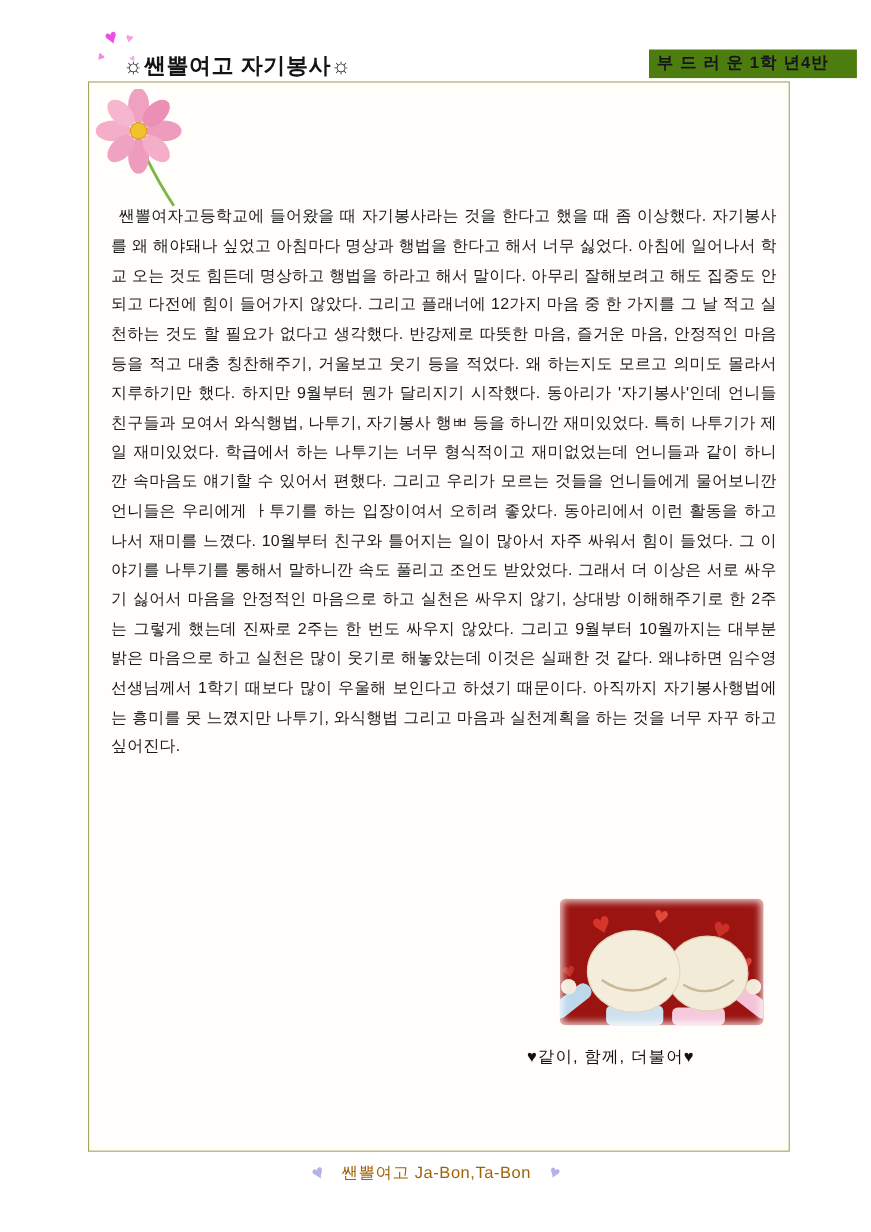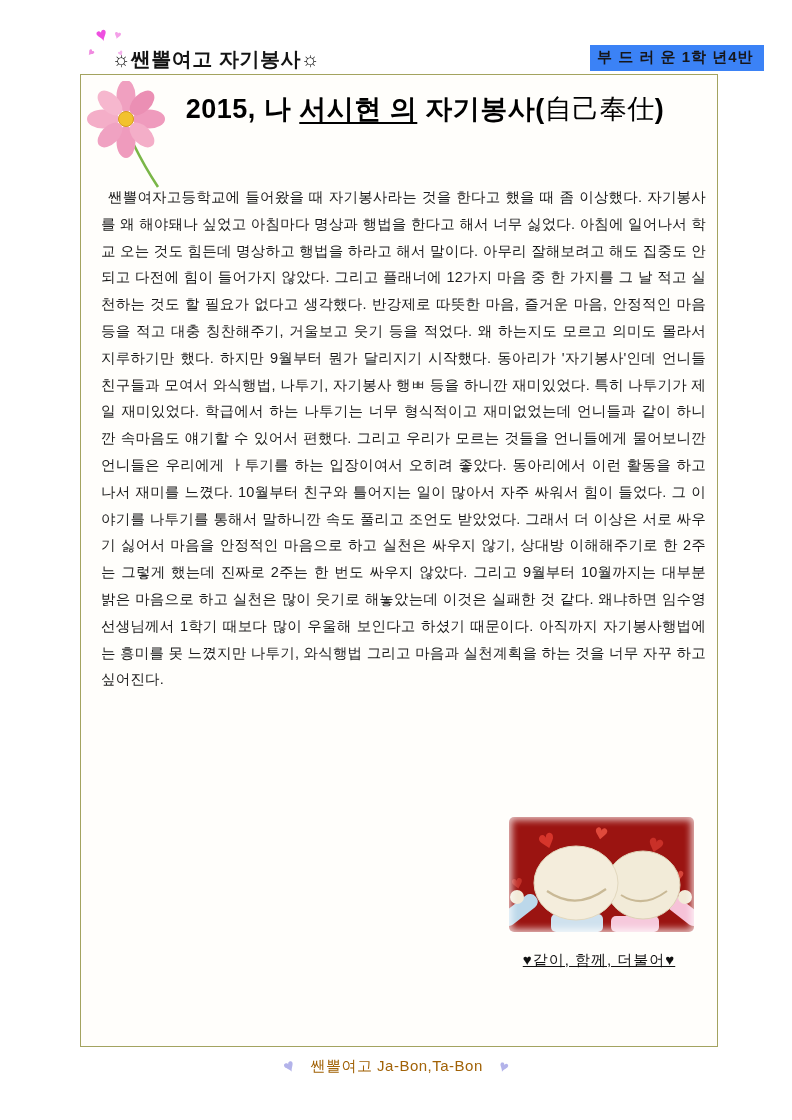--- a/index.html
+++ b/index.html
@@ -13,23 +13,23 @@
 
   
   .hdr-hearts { position: absolute; left: 88px; top: 26px; width: 48px; height: 40px; }
   .hdr-hearts .h1 { position: absolute; left: 8px; top: -2px; font-size: 19px; color: #ee4fe0; transform: rotate(-18deg); }
   .hdr-hearts .h2 { position: absolute; left: 26px; top: 2px;  font-size: 12px; color: #f49fe8; transform: rotate(14deg); }
   .hdr-hearts .h3 { position: absolute; left: 0px;  top: 20px; font-size: 11px; color: #f08ae0; transform: rotate(40deg); }
   .hdr-hearts .h4 { position: absolute; left: 30px; top: 22px; font-size: 9px;  color: #f4b2ec; transform: rotate(-30deg); }
   .club-label { position: absolute; left: 112px; top: 46px; font-size: 20px; font-weight: bold; color: #141414; letter-spacing: 0.5px; }
   .class-badge {
     position: absolute; left: 590px; top: 45px;
-    background: #3b82f6; color: #16161a;
+    background: #4d7c0f; color: #16161a;
     font-size: 15px; font-weight: bold; letter-spacing: 1px;
-    padding: 3px 10px 4px 7px;
+    padding: 3px 25px 4px 7px;
   }
 
   
   .main-box {
     position: absolute; left: 80px; top: 74px;
     width: 638px; height: 973px;
     border: 1px solid #a3a35f;
     background: #fffefb;
   }
 
@@ -55,21 +55,21 @@
     letter-spacing: 0.2px; text-indent: 7px;
   }
 
   
   .photo-wrap { position: absolute; left: 428px; top: 742px; width: 185px; height: 115px; }
   .photo-wrap svg { display: block; }
   .photo-fade { position: absolute; inset: 0; box-shadow: inset 0 0 7px 3px rgba(255,255,255,0.75); pointer-events: none; }
 
   .photo-caption {
     position: absolute; left: 398px; top: 876px; width: 240px;
-    text-align: center; font-size: 15px; color: #111; letter-spacing: 1px; text-decoration: underline;
+    font-size: 15px; color: #111; letter-spacing: 1px;
   }
 
   
   .footer {
     position: absolute; left: 0; top: 1056px; width: 792px;
     display: flex; align-items: center; justify-content: center; gap: 16px;
   }
   .footer .blob { font-size: 18px; color: #b3b3ea; }
   .footer .blob.left  { transform: rotate(-25deg); }
   .footer .blob.right { transform: rotate(20deg); font-size: 16px; }
@@ -97,23 +97,20 @@
       <ellipse cx="19" cy="38" rx="16" ry="9.5" fill="#f4aec8"></ellipse>
       <ellipse cx="65" cy="38" rx="16" ry="9.5" fill="#ef9bbd"></ellipse>
       <ellipse cx="26" cy="22" rx="9" ry="15" transform="rotate(-45 26 22)" fill="#f6b7ce"></ellipse>
       <ellipse cx="58" cy="22" rx="9" ry="15" transform="rotate(45 58 22)" fill="#eb8fb4"></ellipse>
       <ellipse cx="26" cy="54" rx="9" ry="15" transform="rotate(45 26 54)" fill="#f0a2c2"></ellipse>
       <ellipse cx="58" cy="54" rx="9" ry="15" transform="rotate(-45 58 54)" fill="#f4aec8"></ellipse>
     </g>
     <circle cx="42" cy="38" r="7.5" fill="#f2c22e" stroke="#d89a20" stroke-width="1"></circle>
   </svg>
 
-  <div class="doc-title">
-    <span>2015, 나 </span><span class="underlined">서시현 의</span><span> 자기봉사(</span><span class="hanja">自己奉仕</span><span>)</span>
-  </div>
 
   <div class="essay">쌘뽈여자고등학교에 들어왔을 때 자기봉사라는 것을 한다고 했을 때 좀 이상했다. 자기봉사를 왜 해야돼나 싶었고 아침마다 명상과 행법을 한다고 해서 너무 싫었다. 아침에 일어나서 학교 오는 것도 힘든데 명상하고 행법을 하라고 해서 말이다. 아무리 잘해보려고 해도 집중도 안되고 다전에 힘이 들어가지 않았다. 그리고 플래너에 12가지 마음 중 한 가지를 그 날 적고 실천하는 것도 할 필요가 없다고 생각했다. 반강제로 따뜻한 마음, 즐거운 마음, 안정적인 마음 등을 적고 대충 칭찬해주기, 거울보고 웃기 등을 적었다. 왜 하는지도 모르고 의미도 몰라서 지루하기만 했다. 하지만 9월부터 뭔가 달리지기 시작했다. 동아리가 '자기봉사'인데 언니들 친구들과 모여서 와식행법, 나투기, 자기봉사 행ㅃ 등을 하니깐 재미있었다. 특히 나투기가 제일 재미있었다. 학급에서 하는 나투기는 너무 형식적이고 재미없었는데 언니들과 같이 하니깐 속마음도 얘기할 수 있어서 편했다. 그리고 우리가 모르는 것들을 언니들에게 물어보니깐 언니들은 우리에게 ㅏ투기를 하는 입장이여서 오히려 좋았다. 동아리에서 이런 활동을 하고나서 재미를 느꼈다. 10월부터 친구와 틀어지는 일이 많아서 자주 싸워서 힘이 들었다. 그 이야기를 나투기를 통해서 말하니깐 속도 풀리고 조언도 받았었다. 그래서 더 이상은 서로 싸우기 싫어서 마음을 안정적인 마음으로 하고 실천은 싸우지 않기, 상대방 이해해주기로 한 2주는 그렇게 했는데 진짜로 2주는 한 번도 싸우지 않았다. 그리고 9월부터 10월까지는 대부분 밝은 마음으로 하고 실천은 많이 웃기로 해놓았는데 이것은 실패한 것 같다. 왜냐하면 임수영 선생님께서 1학기 때보다 많이 우울해 보인다고 하셨기 때문이다. 아직까지 자기봉사행법에는 흥미를 못 느꼈지만 나투기, 와식행법 그리고 마음과 실천계획을 하는 것을 너무 자꾸 하고 싶어진다.</div>
 
   <div class="photo-wrap">
     <svg width="185" height="115" viewBox="0 0 185 115">
       <rect x="0" y="0" width="185" height="115" rx="5" fill="#9b1411"></rect>
       <g font-family="'DejaVu Sans', sans-serif">
         <text x="30" y="34" font-size="20" fill="#d6352b" transform="rotate(-18 30 28)">♥</text>
         <text x="85" y="22" font-size="16" fill="#e04a3c" transform="rotate(10 90 16)">♥</text>
         <text x="138" y="34" font-size="19" fill="#c93028" transform="rotate(16 142 28)">♥</text>

